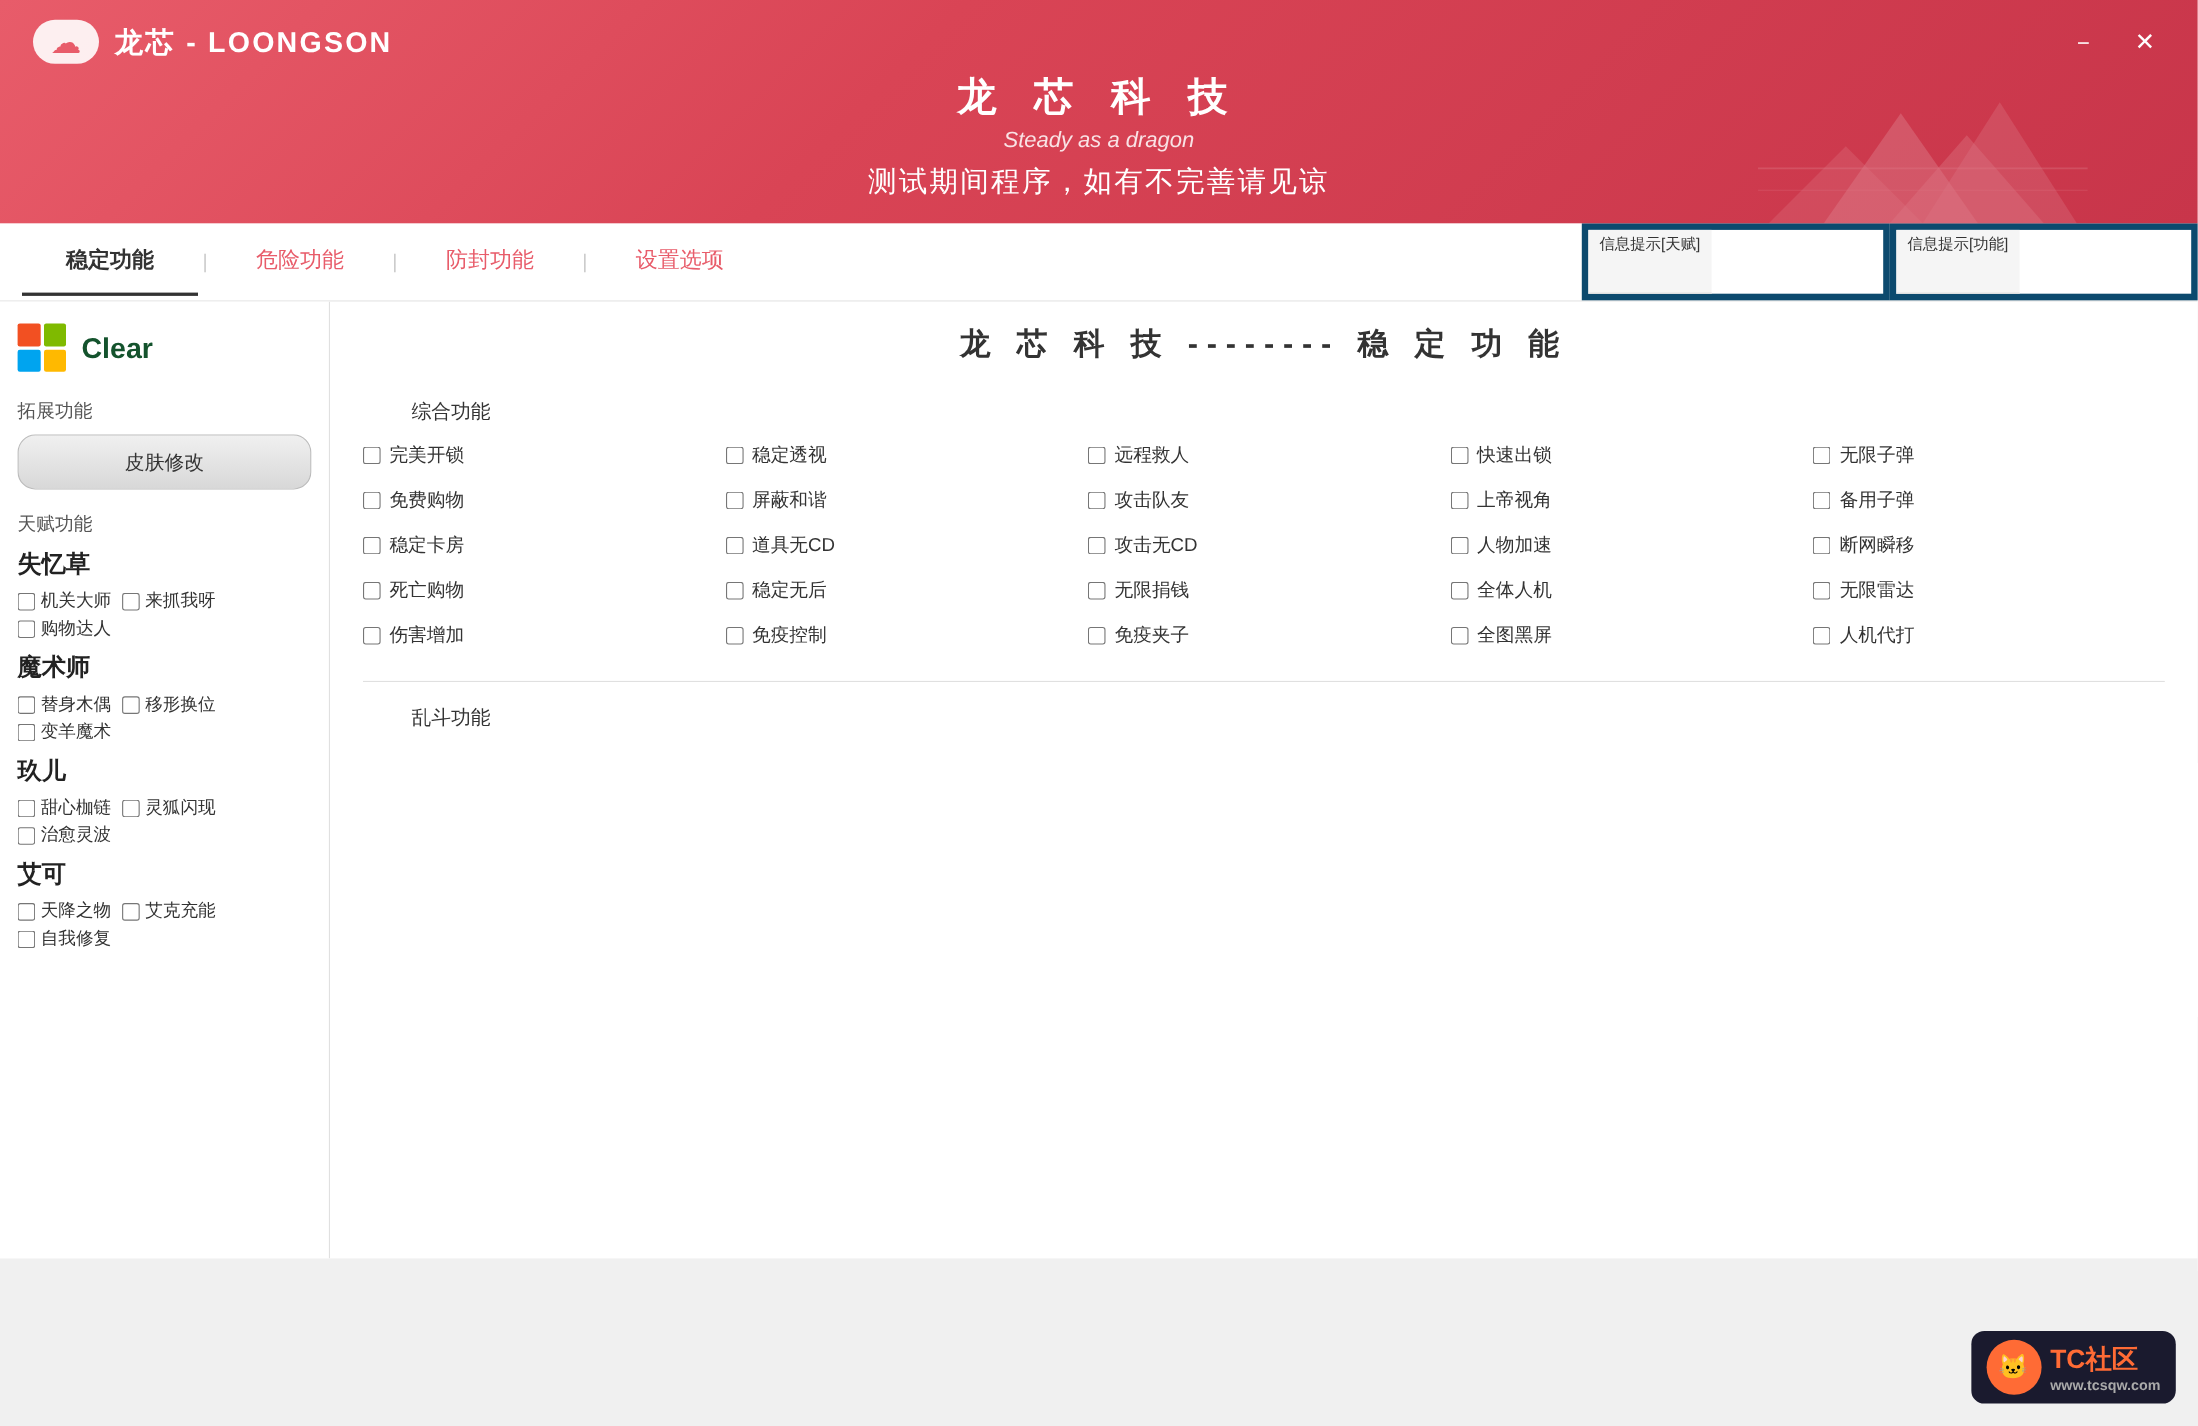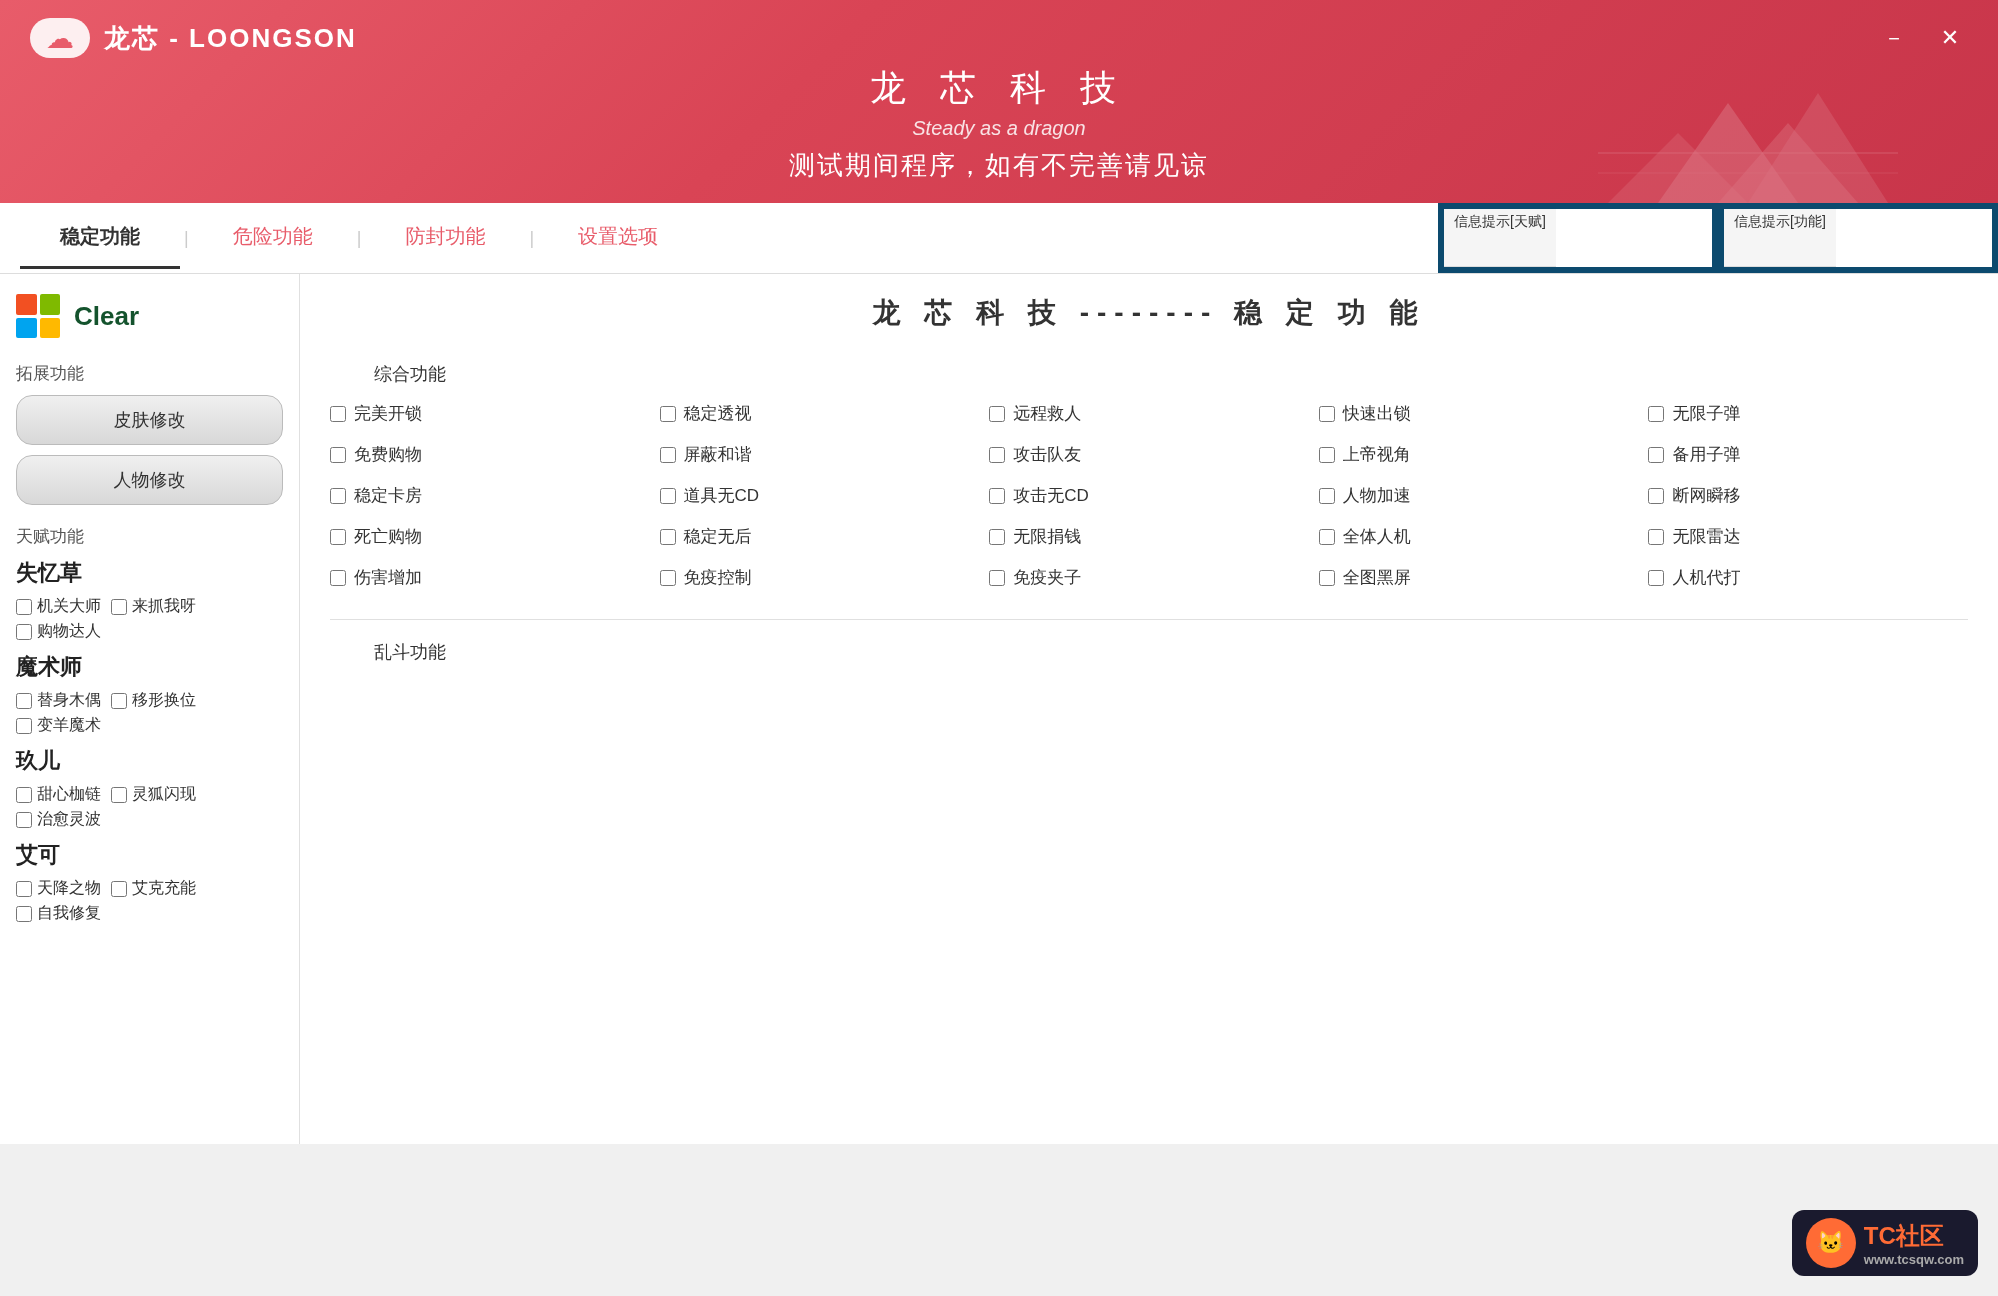--- a/index.html
+++ b/index.html
@@ -59,21 +59,21 @@
     }
 
     .header-center {
       text-align: center;
       margin-top: 6px;
     }
     .header-title {
       color: #fff;
       font-size: 36px;
       letter-spacing: 12px;
-      font-weight: normal;
+      font-weight: bold;
     }
     .header-subtitle {
       color: rgba(255,255,255,0.85);
       font-size: 20px;
       font-style: italic;
       margin-top: 4px;
     }
     .header-notice {
       color: #fff;
       font-size: 26px;
@@ -381,21 +381,20 @@
           <div class="win-square win-sq-2"></div>
           <div class="win-square win-sq-3"></div>
           <div class="win-square win-sq-4"></div>
         </div>
         <span class="clear-label">Clear</span>
       </div>
 
       <div class="section-label">拓展功能</div>
       <div class="section-buttons">
         <button class="func-btn">皮肤修改</button>
-        <button class="func-btn">人物修改</button>
       </div>
 
       <div class="section-label">天赋功能</div>
 
       <div class="talent-section">
         <div class="talent-title">失忆草</div>
         <div class="checkbox-row">
           <label class="checkbox-item">
             <input type="checkbox" style="">
             <span>机关大师</span>

